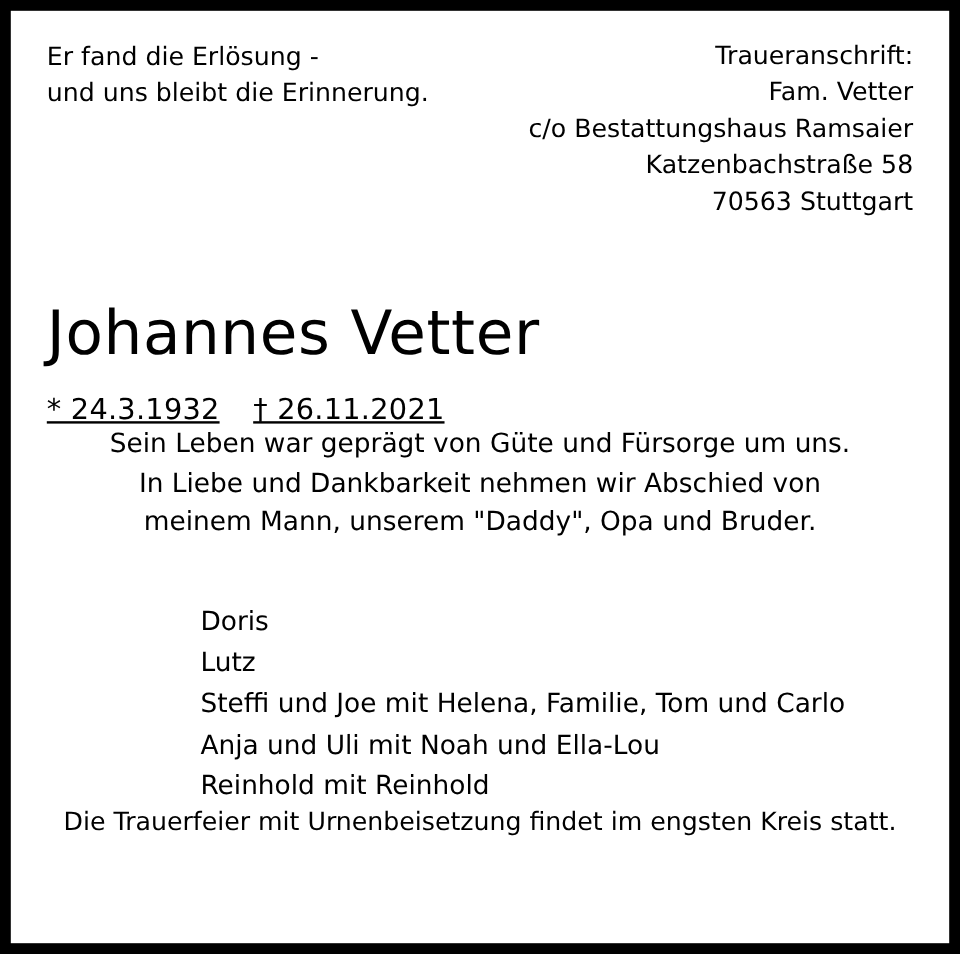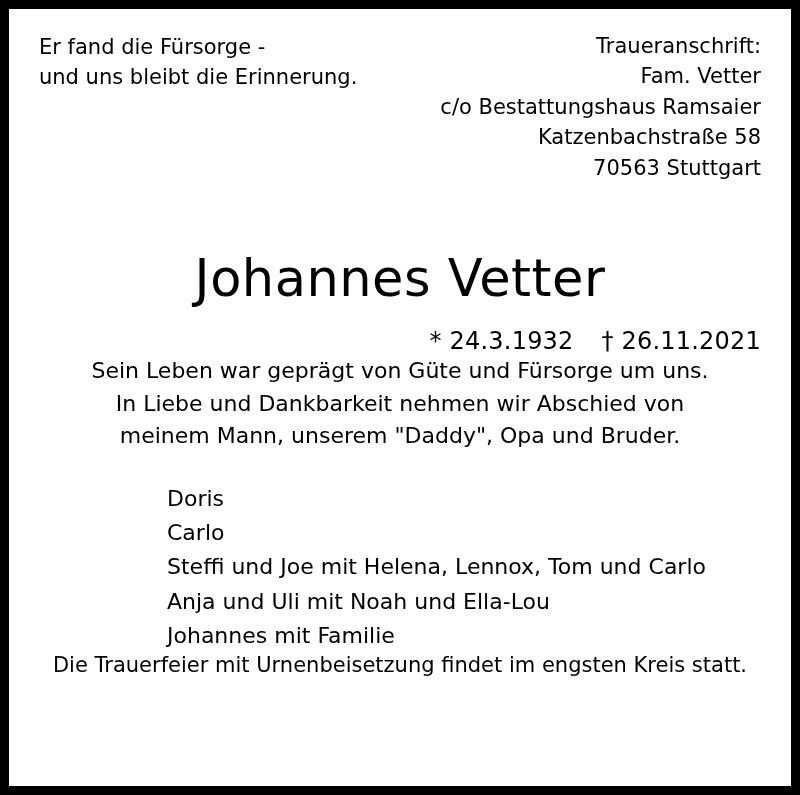--- a/index.html
+++ b/index.html
@@ -37,83 +37,83 @@
     padding-top: 2px;
   }
   .address {
     font-size: 21px;
     line-height: 1.45;
     text-align: right;
     white-space: pre-line;
     margin-left: 35px;
   }
   .name {
-    text-align: center;
     font-size: 51px;
     font-weight: 400;
     letter-spacing: 0.5px;
     margin-top: 68px;
     line-height: 1.1;
   }
   .dates {
-    text-align: right;
+    text-align: left;
     font-size: 24px;
     margin-top: 20px;
     letter-spacing: 0.2px;
+    text-decoration: underline;
   }
   .dates .sep {
     display: inline-block;
     width: 28px;
   }
   .tribute {
     text-align: center;
     font-size: 22px;
     line-height: 1.47;
     white-space: pre-line;
   }
   .survivors {
-    margin-top: 30px;
+    margin-top: 50px;
     padding-left: 128px;
     font-size: 22px;
     line-height: 1.55;
     text-align: left;
   }
   .closing {
     text-align: center;
     font-size: 21px;
   }
 </style>
 </head>
 <body>
 
 <div class="obituary">
 
   <div class="top-row">
-    <div class="epitaph">Er fand die Fürsorge -
+    <div class="epitaph">Er fand die Erlösung -
 und uns bleibt die Erinnerung.</div>
     <div class="address">Traueranschrift:
 Fam. Vetter
 c/o Bestattungshaus Ramsaier
 Katzenbachstraße 58
 70563 Stuttgart</div>
   </div>
 
   <div class="name">Johannes Vetter</div>
 
   <div class="dates">
     <span>* 24.3.1932</span><span class="sep"></span><span>† 26.11.2021</span>
   </div>
 
   <div class="tribute">Sein Leben war geprägt von Güte und Fürsorge um uns.
 In Liebe und Dankbarkeit nehmen wir Abschied von
 meinem Mann, unserem "Daddy", Opa und Bruder.</div>
 
   <div class="survivors">
     <div>Doris</div>
-    <div>Carlo</div>
-    <div>Steffi und Joe mit Helena, Lennox, Tom und Carlo</div>
+    <div>Lutz</div>
+    <div>Steffi und Joe mit Helena, Familie, Tom und Carlo</div>
     <div>Anja und Uli mit Noah und Ella-Lou</div>
-    <div>Johannes mit Familie</div>
+    <div>Reinhold mit Reinhold</div>
   </div>
 
   <div class="closing">Die Trauerfeier mit Urnenbeisetzung findet im engsten Kreis statt.</div>
 
 </div>
 
 </body></html>

